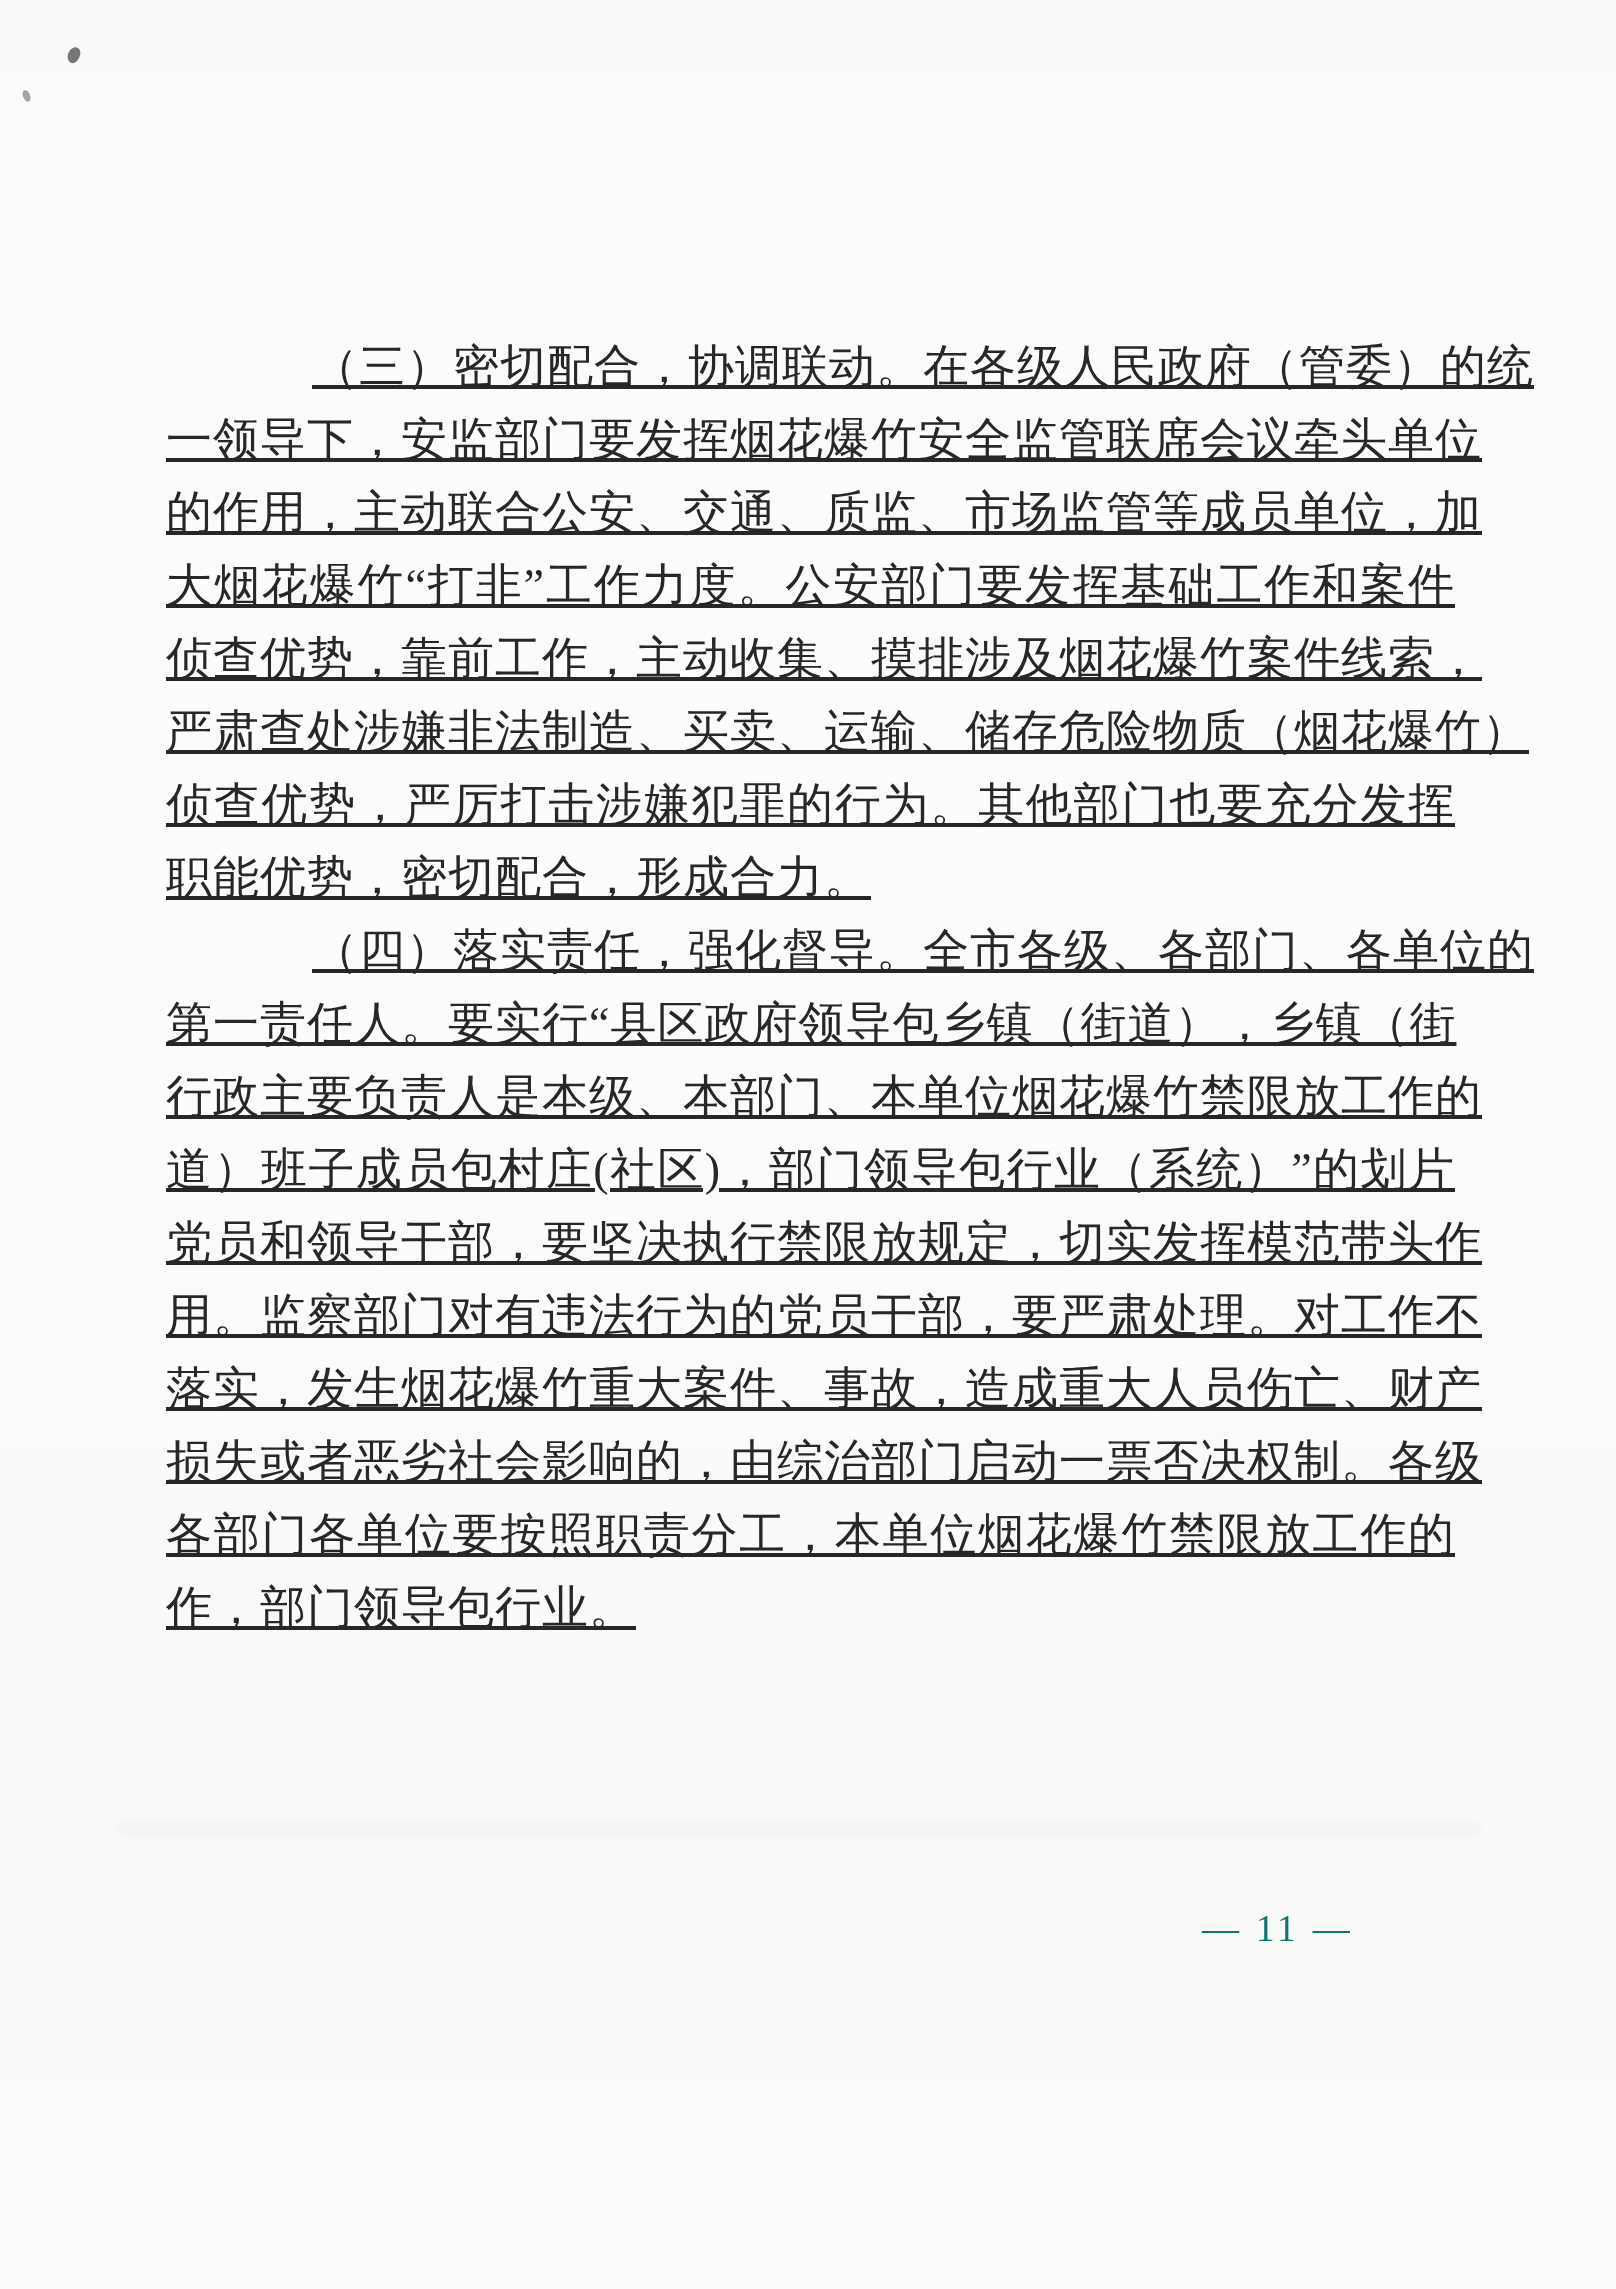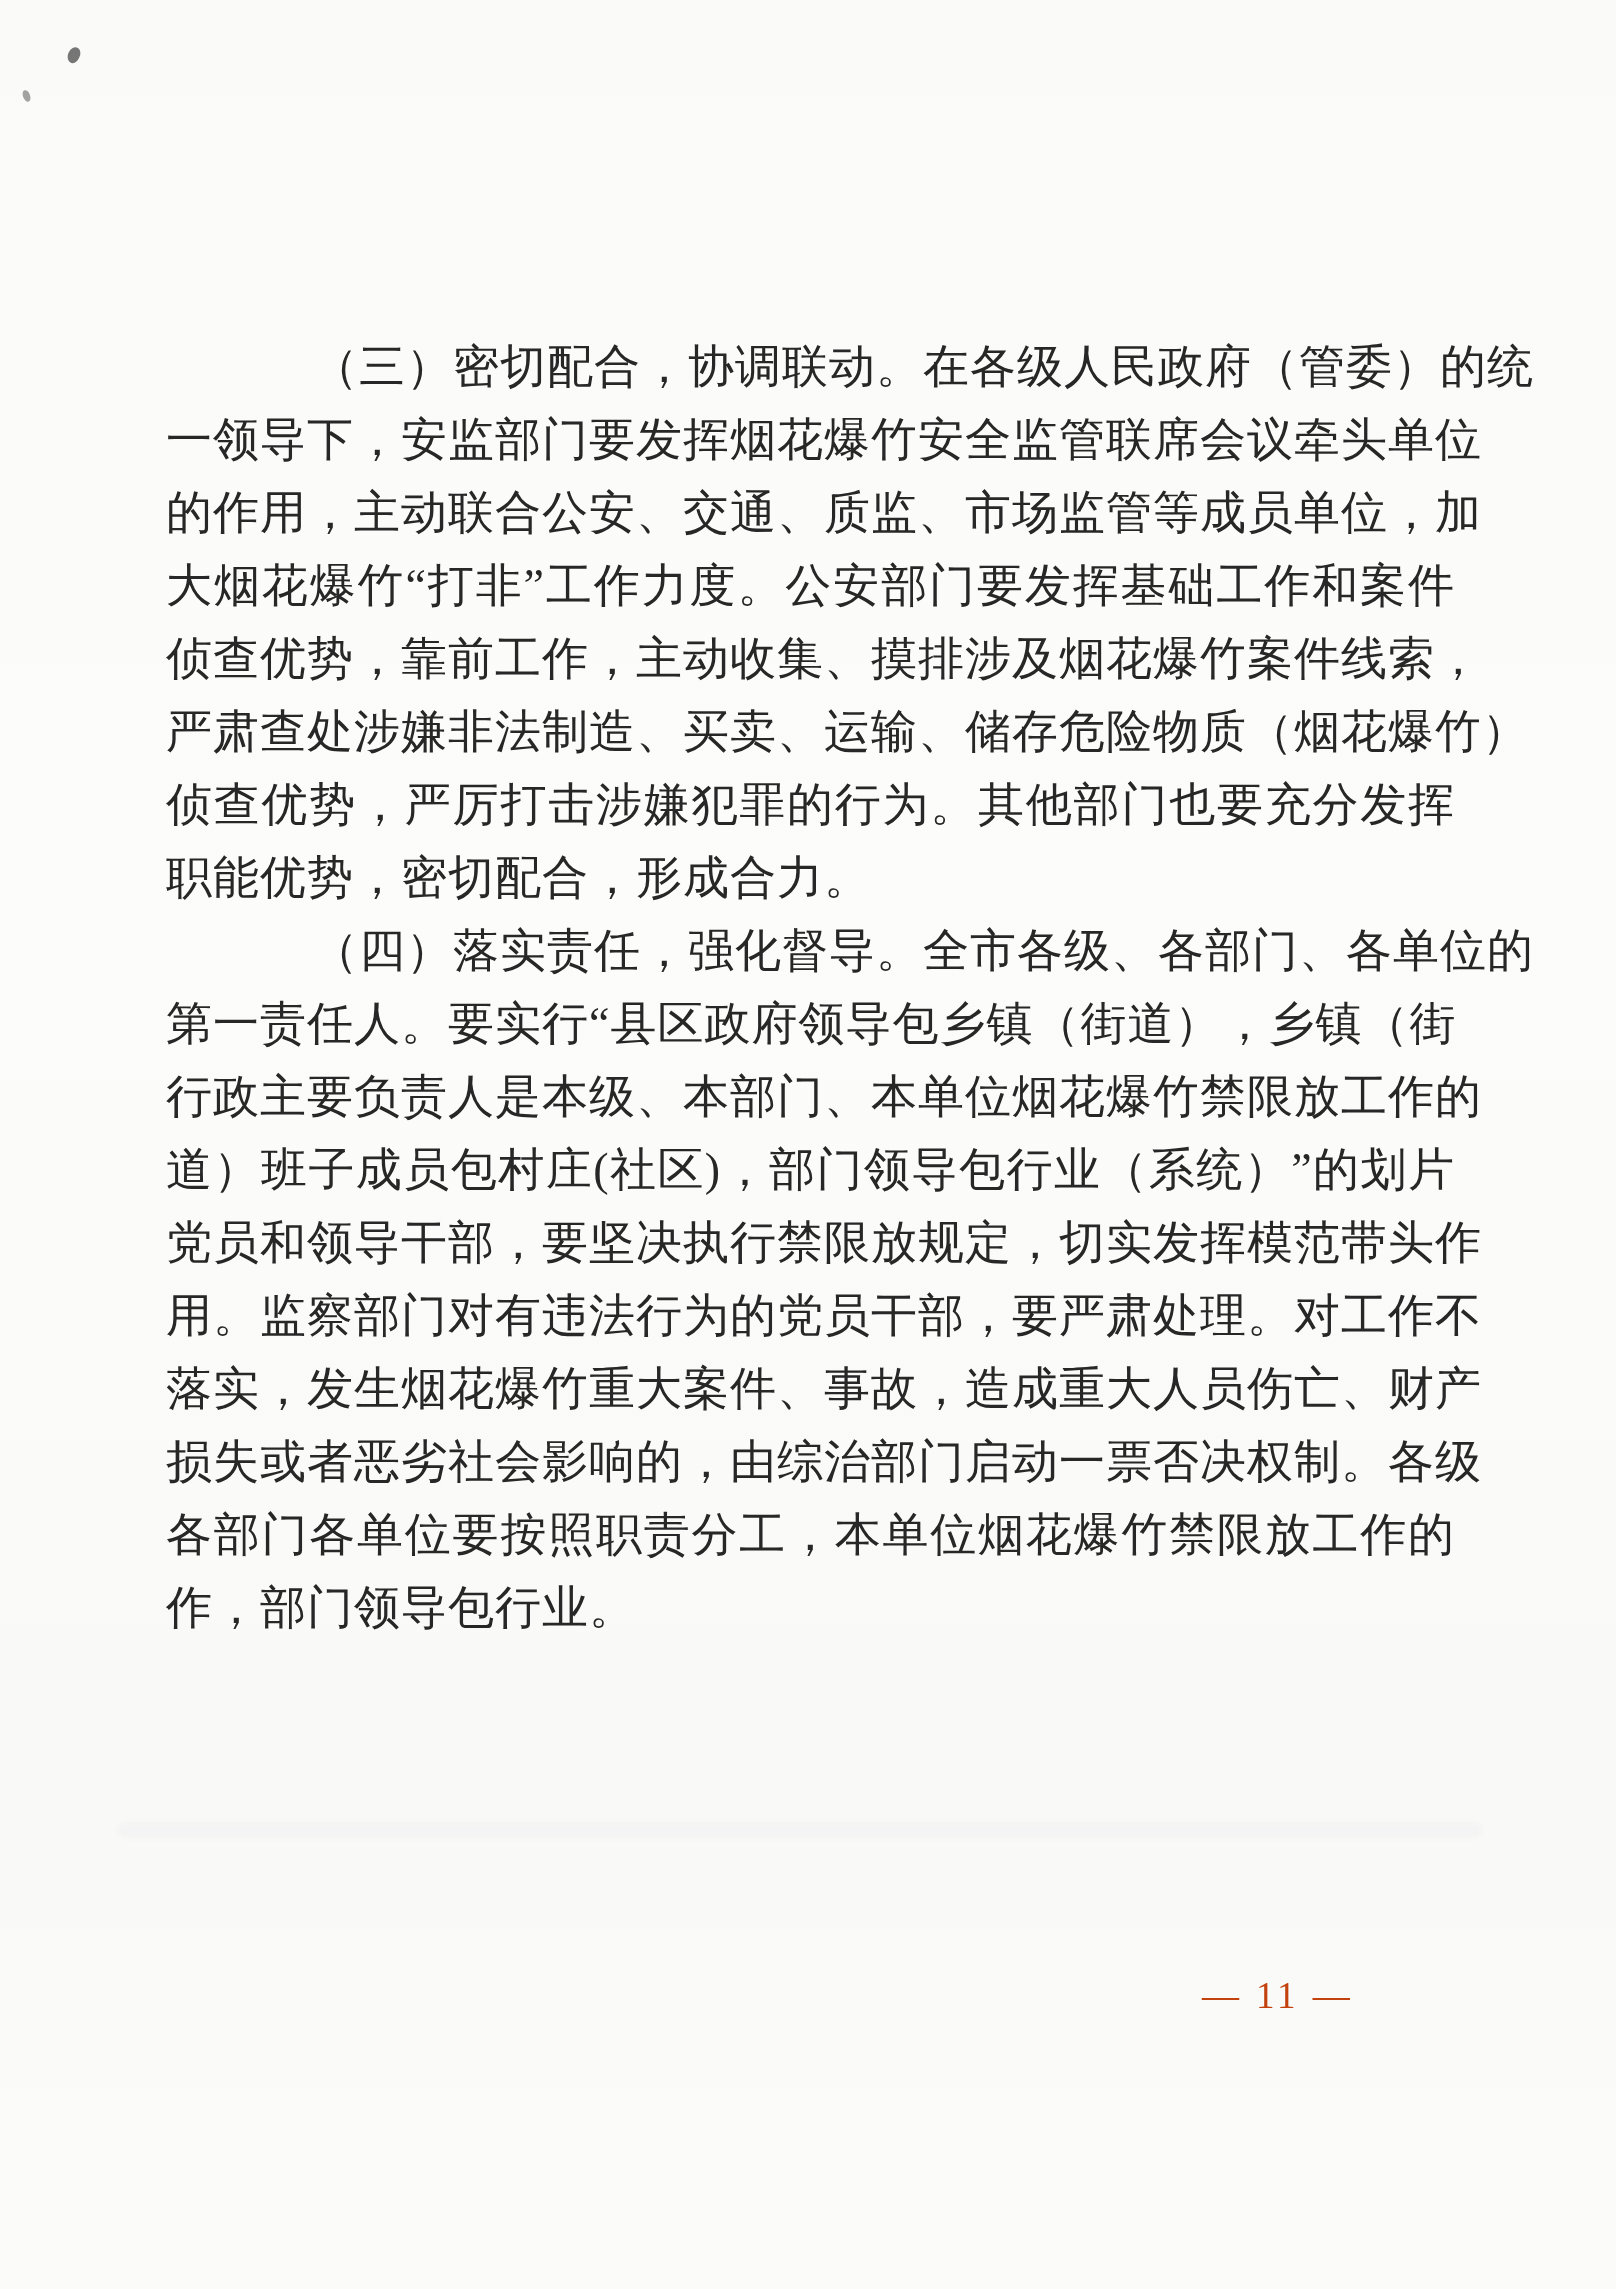--- a/index.html
+++ b/index.html
@@ -19,41 +19,42 @@
     inset: 0;
   }
   .text-block {
     position: absolute;
     left: 166px;
     top: 330px;
     width: 1289px;
     color: #272727;
     font-size: 46px;
     line-height: 73px;
+    text-decoration: underline;
   }
   .line {
     height: 73px;
     text-align: justify;
     text-align-last: justify;
     text-justify: inter-character;
     white-space: nowrap;
     letter-spacing: 1px;
   }
   .line.indent {
     padding-left: 146px;
   }
   .line.para-end {
     text-align-last: left;
   }
   .page-number {
     position: absolute;
     left: 1202px;
-    top: 1974px;
+    top: 1907px;
     font-size: 37px;
-    color: #c2410c;
+    color: #0f766e;
     letter-spacing: 3.9px;
     white-space: nowrap;
   }
   
   .speck-1 {
     position: absolute;
     left: 68px;
     top: 47px;
     width: 11.7px;
     height: 15.6px;

